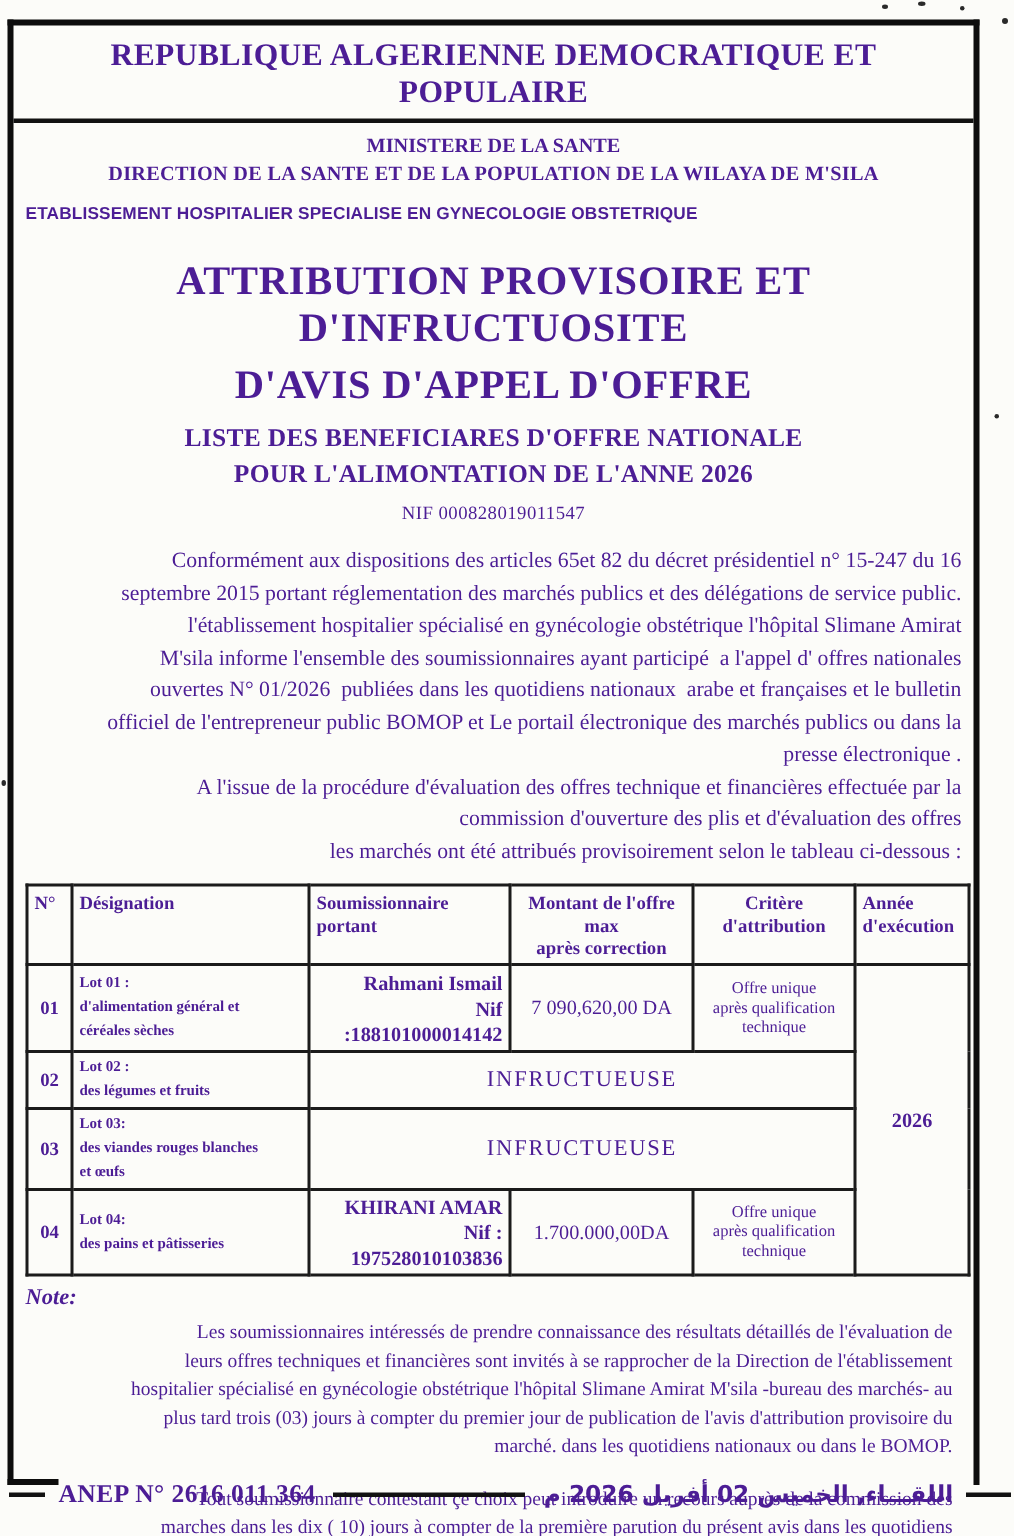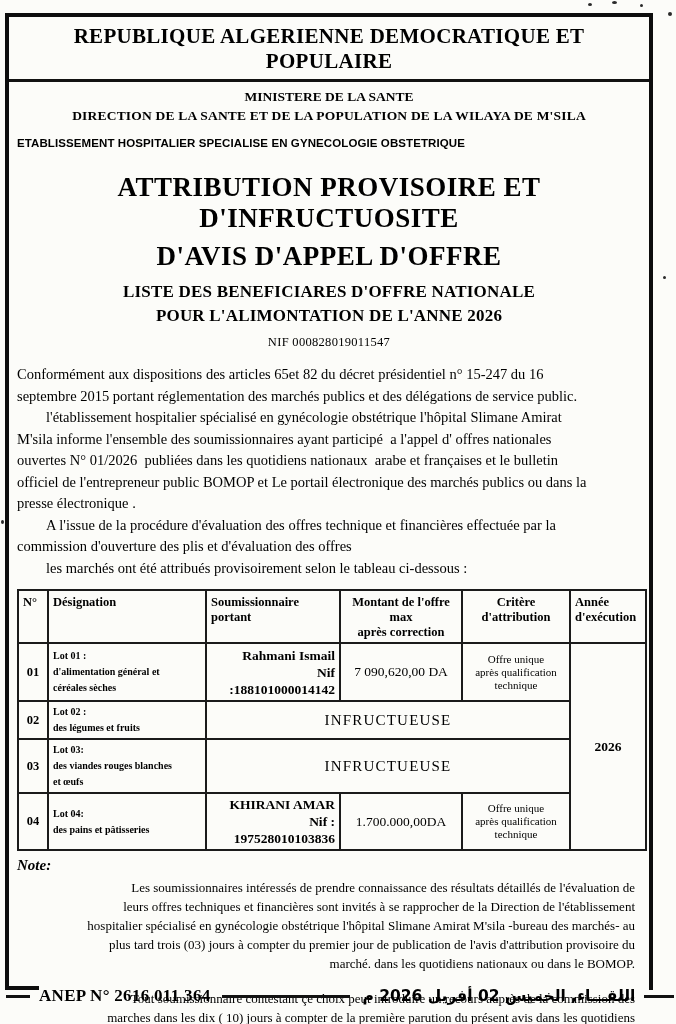--- a/index.html
+++ b/index.html
@@ -1,18 +1,18 @@
 <!DOCTYPE html>
 <html><head>
 <meta charset="utf-8">
 <style>
   html,body{margin:0;padding:0;background:#ffffff;}
   .page{
     position:relative;width:676px;height:1024px;overflow:hidden;
-    background:#fcfcf9;color:#000000;
+    background:#fcfcf9;color:#4c1d95;
     font-family:"Liberation Serif",serif;
   }
   .frame{
     position:absolute;left:5px;top:13px;width:648px;height:977px;
     border-top:4px solid #0d0d0d;border-left:4px solid #0d0d0d;border-right:4px solid #0d0d0d;
     box-sizing:border-box;padding:0 8px;
   }
   .corner-stub{position:absolute;left:5px;top:986px;width:34px;height:4px;background:#0d0d0d;}
   .masthead{
     margin:0 -8px;padding:7px 4px 5px;border-bottom:3px solid #121212;
@@ -20,21 +20,21 @@
   }
   .ministry{margin-top:7px;text-align:center;font-weight:bold;font-size:13.5px;}
   .direction{margin-top:3px;text-align:center;font-weight:bold;font-size:13.5px;letter-spacing:.2px;}
   .estab{margin-top:11px;font-family:"Liberation Sans",sans-serif;font-weight:bold;font-size:11.5px;line-height:17px;letter-spacing:.1px;}
   .title1{margin-top:20px;text-align:center;font-weight:bold;font-size:27px;letter-spacing:.5px;}
   .title2{margin-top:7px;text-align:center;font-weight:bold;font-size:27px;letter-spacing:.5px;}
   .sub1{margin-top:10px;text-align:center;font-weight:bold;font-size:17px;letter-spacing:.2px;}
   .sub2{margin-top:4px;text-align:center;font-weight:bold;font-size:17px;letter-spacing:.2px;}
   .nif{margin-top:9px;text-align:center;font-size:12.5px;letter-spacing:.3px;}
   .bodytext{margin-top:14px;font-size:14.5px;line-height:21.5px;}
-  .bodytext p{margin:0;white-space:pre-wrap;}
+  .bodytext p{margin:0;white-space:pre-wrap;text-align:right;}
   table.attrib{border-collapse:collapse;margin-top:10px;table-layout:fixed;width:628px;}
   .attrib th,.attrib td{border:2px solid #1b1b1b;padding:2px 4px;box-sizing:border-box;white-space:pre-line;overflow:hidden;}
   .attrib th{font-size:12.5px;font-weight:bold;text-align:left;vertical-align:top;padding-top:4px;line-height:15px;}
   .th-montant,.th-critere{text-align:center !important;}
   .tr-head{height:48px;}
   .tr-r1{height:58px;}.tr-r2{height:34px;}.tr-r3{height:50px;}.tr-r4{height:46px;}
   .td-num{font-weight:bold;font-size:12.5px;text-align:center;vertical-align:middle;}
   .td-lot{font-weight:bold;font-size:10px;line-height:16px;vertical-align:middle;}
   .td-soum{font-weight:bold;font-size:13.5px;text-align:right;vertical-align:middle;line-height:17px;}
   .td-montant{font-size:13.5px;text-align:center;vertical-align:middle;}

